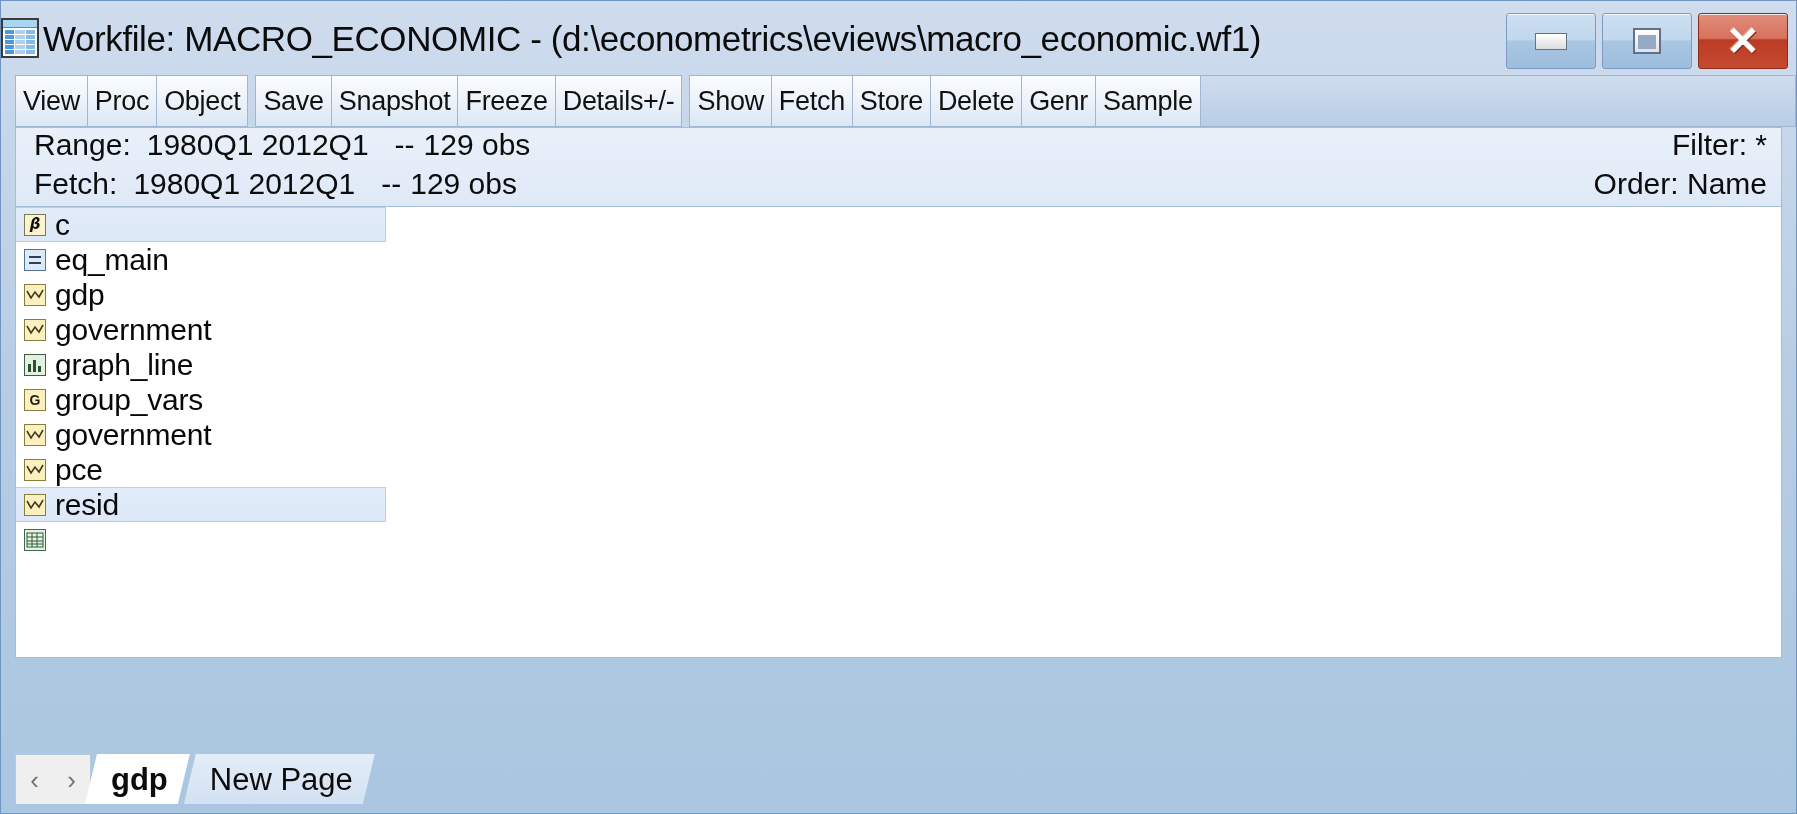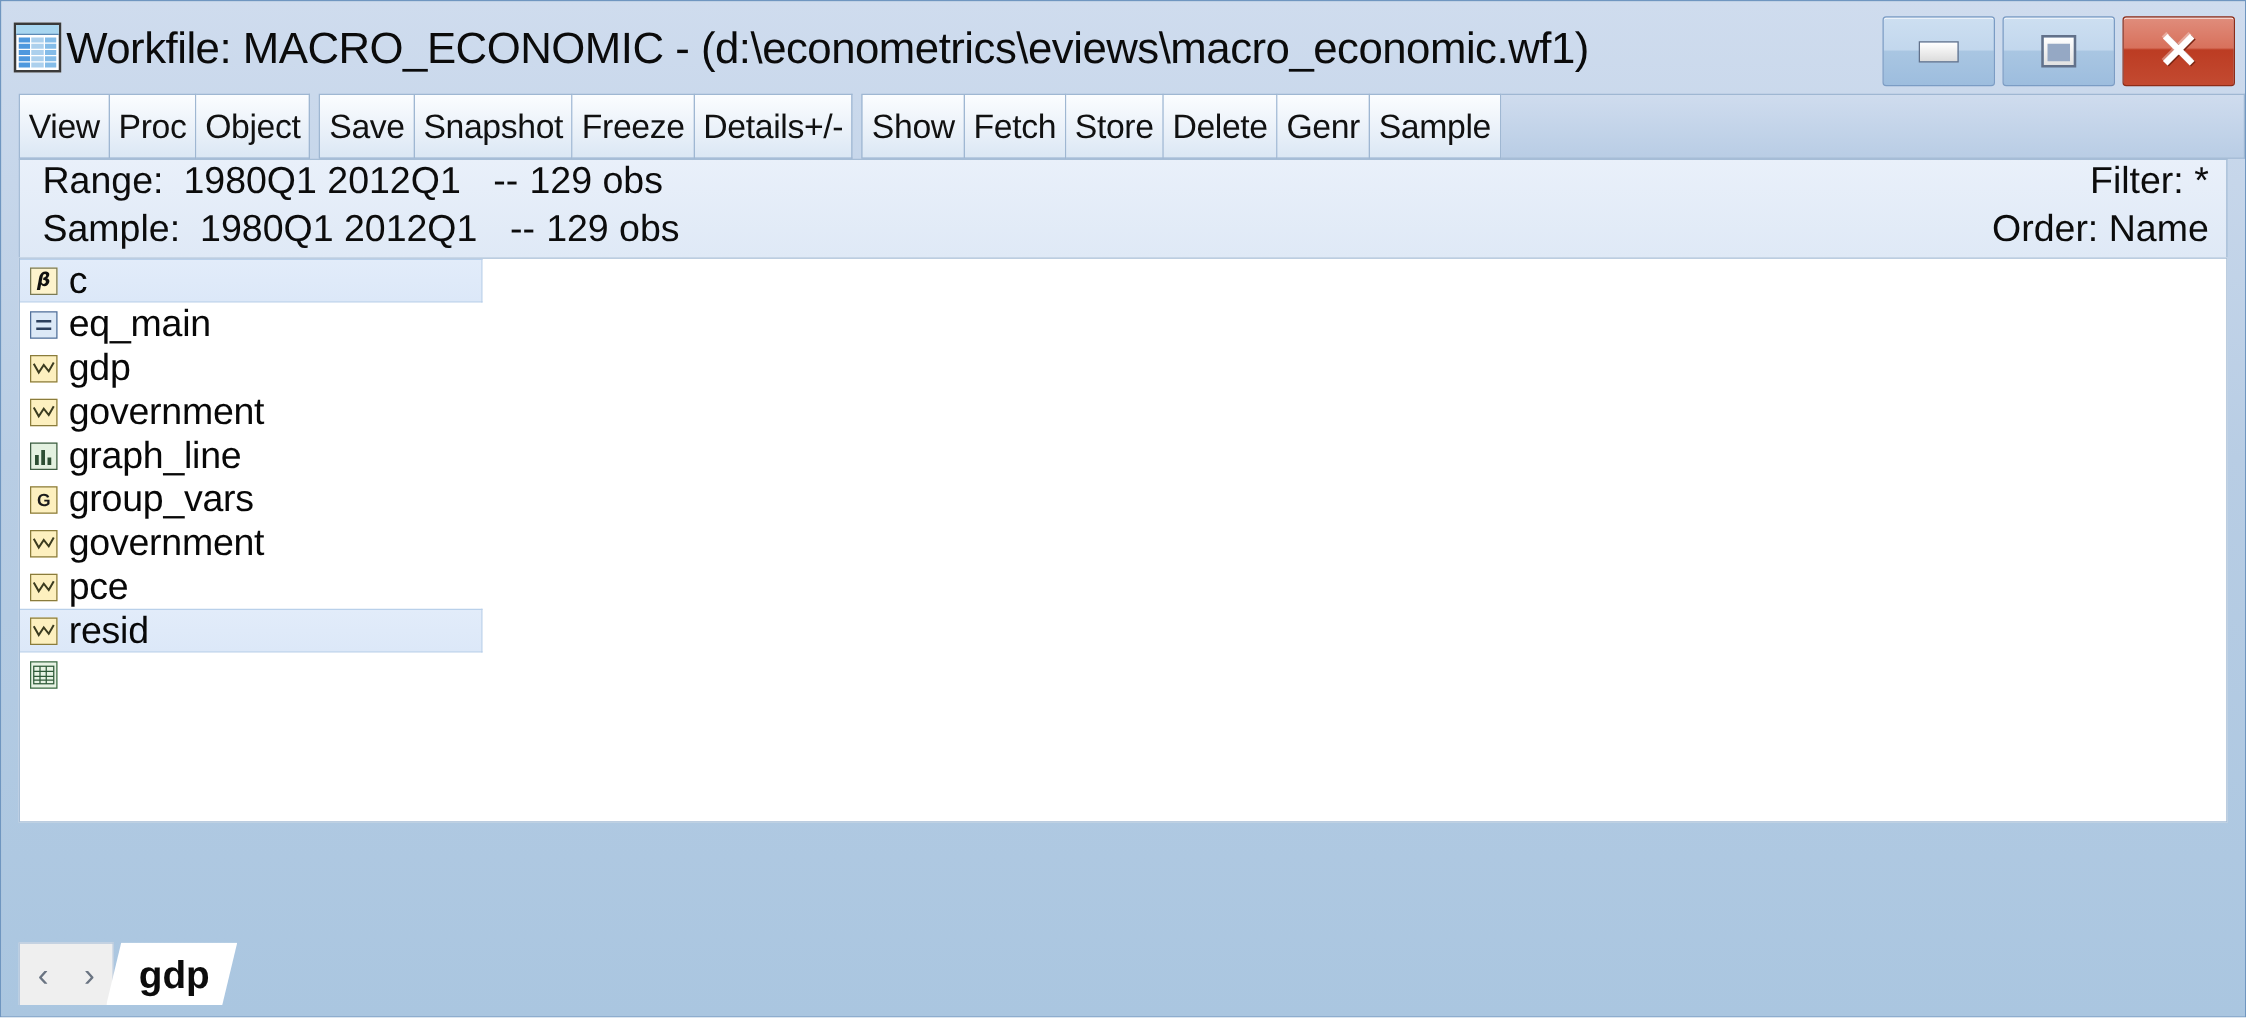--- a/index.html
+++ b/index.html
@@ -23,21 +23,20 @@
     border: 1px solid #6f96c0;
     overflow: hidden;
   }
 
   
   .titlebar {
     position: relative;
     height: 74px;
     display: flex;
     align-items: center;
-    padding-left: 10px;
     box-sizing: border-box;
     text-align: center;
   }
   .wf-icon {
     width: 38px;
     height: 40px;
     flex: 0 0 38px;
     position: relative;
     background: #ffffff;
     border: 2px solid #3a3a3a;
@@ -410,21 +409,21 @@
       <div class="left">
         <span class="info-label">Range:</span>
         <span class="info-val">1980Q1 2012Q1</span>
         <span class="info-dash">--</span>
         <span class="info-obs">129 obs</span>
       </div>
       <span>Filter: *</span>
     </div>
     <div class="inforow">
       <div class="left">
-        <span class="info-label">Sample:</span>
+        <span class="info-label">Fetch:</span>
         <span class="info-val">1980Q1 2012Q1</span>
         <span class="info-dash">--</span>
         <span class="info-obs">129 obs</span>
       </div>
       <span>Order: Name</span>
     </div>
   </div>
 
   <div class="listpane" id="object-list">
       <div class="obj-row selected">
@@ -502,16 +501,17 @@
         </span>
       </div>
     </div>
 
   <div class="tabbar">
     <div class="tab-navs">
       <span class="tab-nav-arrow">‹</span>
       <span class="tab-nav-arrow">›</span>
     </div>
     <div class="tab active">gdp</div>
+    <div class="tab inactive">New Page</div>
     <div class="tab-rest"></div>
   </div>
 
 </div>
 
 </body></html>

